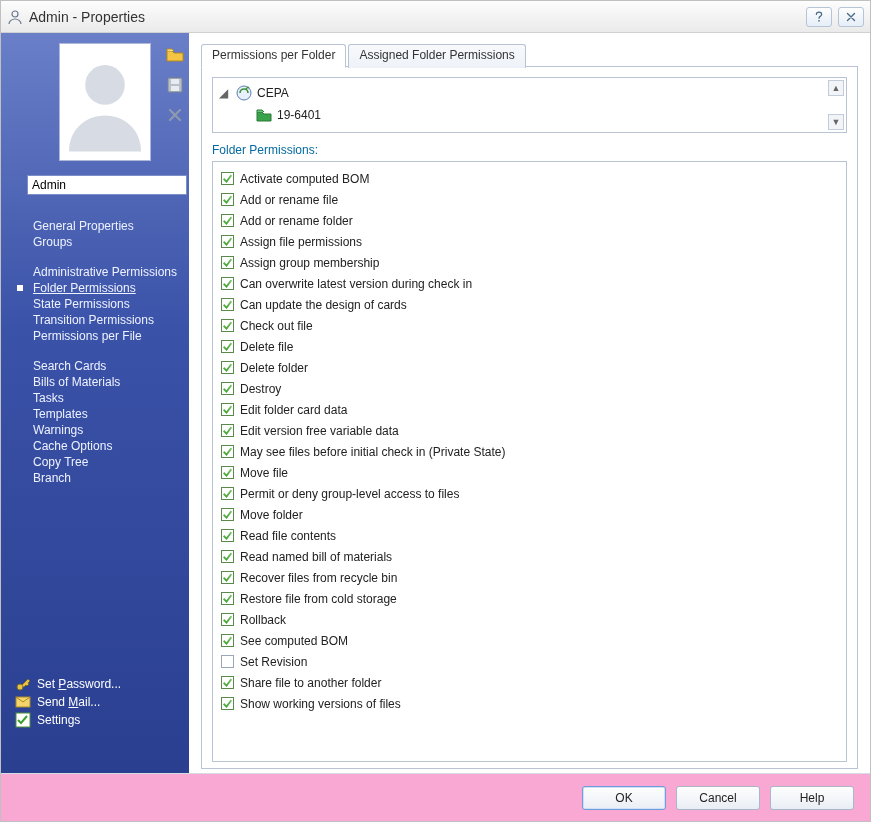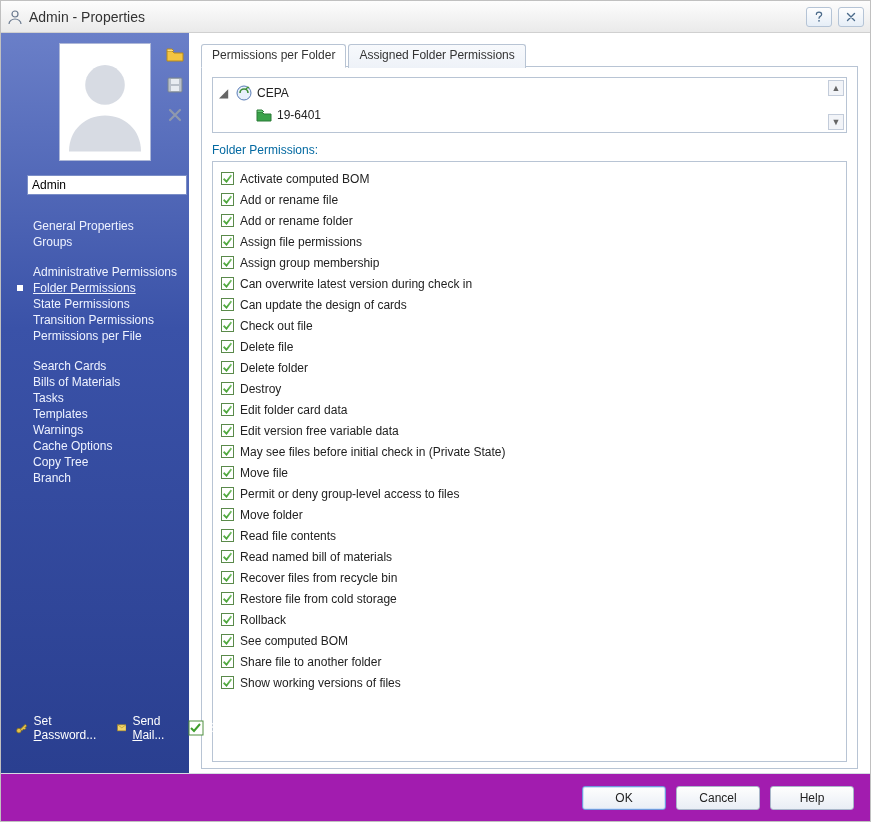--- a/index.html
+++ b/index.html
@@ -24,21 +24,21 @@
   .side-tool svg { width: 18px; height: 18px; }
 
   .name-field { margin: 14px 0 0 18px; width: 160px; height: 20px; background: #fff; color: #000; border: 1px solid #7b8ec7; padding: 2px 4px; font-size: 12px; }
 
   .nav-list { margin-top: 24px; margin-left: 24px; display: flex; flex-direction: column; gap: 2px; }
   .nav-group-gap { height: 12px; }
   .nav-item { color: #eef2ff; cursor: default; font-size: 12px; position: relative; }
   .nav-item.selected { text-decoration: underline; }
   .nav-item.selected::before { content:''; position:absolute; left:-16px; top:4px; width:6px; height:6px; background:#fff; }
 
-  .side-bottom { margin-top: auto; margin-bottom: 14px; margin-left: 6px; display:flex; flex-direction:row; gap:17px; }
+  .side-bottom { margin-top: auto; margin-bottom: 28px; margin-left: 6px; display:flex; flex-direction:column; gap:2px; }
   .side-action { display:flex; align-items:center; gap:6px; color:#fff; }
   .side-action .ico { width:16px; height:16px; display:flex; align-items:center; justify-content:center; }
   .side-action .label u { text-decoration: underline; }
 
   
   .main { flex:1; background:#fff; display:flex; flex-direction:column; padding: 10px 12px 4px 12px; min-height:0; }
   .tabs { display:flex; border-bottom:1px solid #b8c4d4; height: 24px; }
   .tab { padding: 3px 10px 0 10px; border:1px solid #b8c4d4; border-bottom:none; background: linear-gradient(#f7f9fc,#eef2f8); color:#333; border-top-left-radius:3px; border-top-right-radius:3px; margin-right:2px; position:relative; top:1px; height: 24px; }
   .tab.active { background:#fff; border-bottom:1px solid #fff; font-weight: normal; }
   .tabpanel { border:1px solid #b8c4d4; border-top:none; padding: 10px 10px 6px 10px; display:flex; flex-direction:column; flex:1; min-height:0; }
@@ -53,21 +53,21 @@
 
   .section-label { margin: 10px 0 4px 0; color:#0369a1; }
   .perm-box { border:1px solid #b8c4d4; background:#fff; flex:1; overflow:auto; padding: 6px 8px; }
   .perm-row { display:flex; align-items:center; gap:6px; height:21px; }
   .chk { width:13px; height:13px; border:1px solid #5a8a4a; display:flex; align-items:center; justify-content:center; background:#fff; }
   .chk.checked::after { content:''; width:9px; height:9px; background: linear-gradient(#7bc46a,#3f9e2c); clip-path: polygon(14% 44%, 0% 60%, 40% 100%, 100% 20%, 86% 6%, 38% 70%); }
   .chk.unchecked { border-color:#9aa7b8; }
   .perm-label { color:#222; }
 
   
-  .footer { height: 48px; border-top:1px solid #d6dbe3; display:flex; align-items:center; justify-content:flex-end; gap:10px; padding: 0 16px; background:#a21caf; }
+  .footer { height: 48px; border-top:1px solid #d6dbe3; display:flex; align-items:center; justify-content:flex-end; gap:10px; padding: 0 16px; background:#f9a8d4; }
   .btn { width:84px; height:24px; border:1px solid #a9b7c9; background:linear-gradient(#fefefe,#e9eef5); border-radius:3px; display:flex; align-items:center; justify-content:center; color:#222; }
   .btn.default { border-color:#6f9bdc; box-shadow: 0 0 0 1px #cfe0f7 inset; }
 </style>
 </head>
 <body>
 
 <div class="window">
 
   <div class="titlebar">
     <span class="title-icon">
@@ -297,20 +297,24 @@
             </div>
             <div class="perm-row">
               <span class="chk checked"></span>
               <span class="perm-label">Rollback</span>
             </div>
             <div class="perm-row">
               <span class="chk checked"></span>
               <span class="perm-label">See computed BOM</span>
             </div>
             <div class="perm-row">
+              <span class="chk unchecked"></span>
+              <span class="perm-label">Set Revision</span>
+            </div>
+            <div class="perm-row">
               <span class="chk checked"></span>
               <span class="perm-label">Share file to another folder</span>
             </div>
             <div class="perm-row">
               <span class="chk checked"></span>
               <span class="perm-label">Show working versions of files</span>
             </div>
           </div>
       </div>
     </div>

